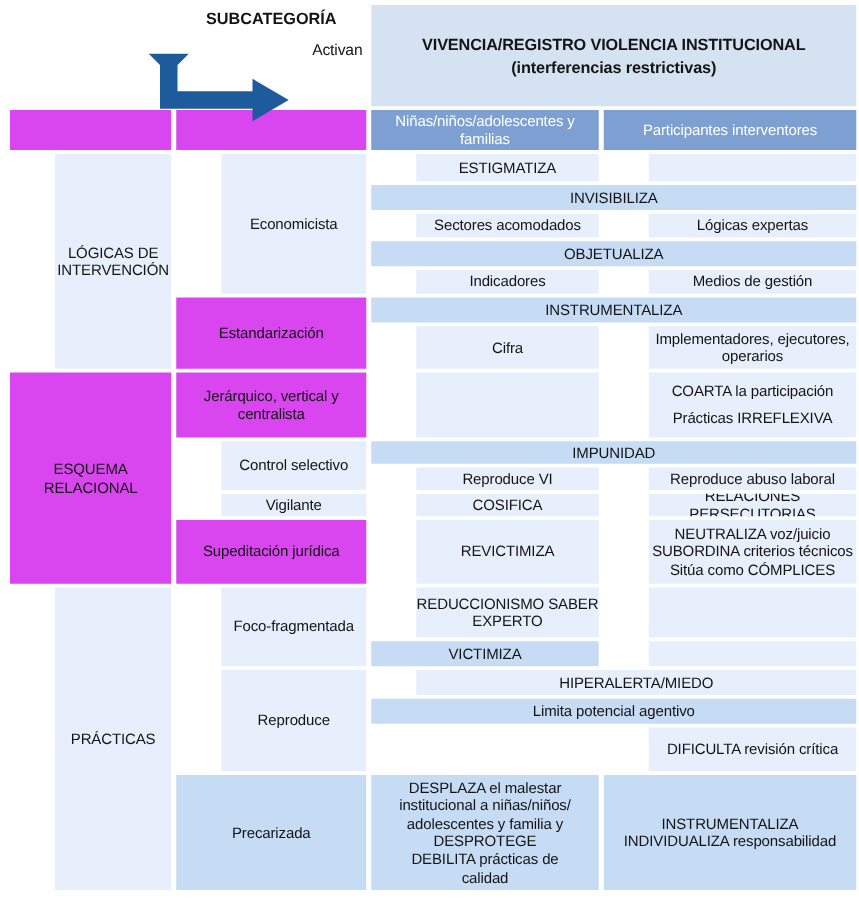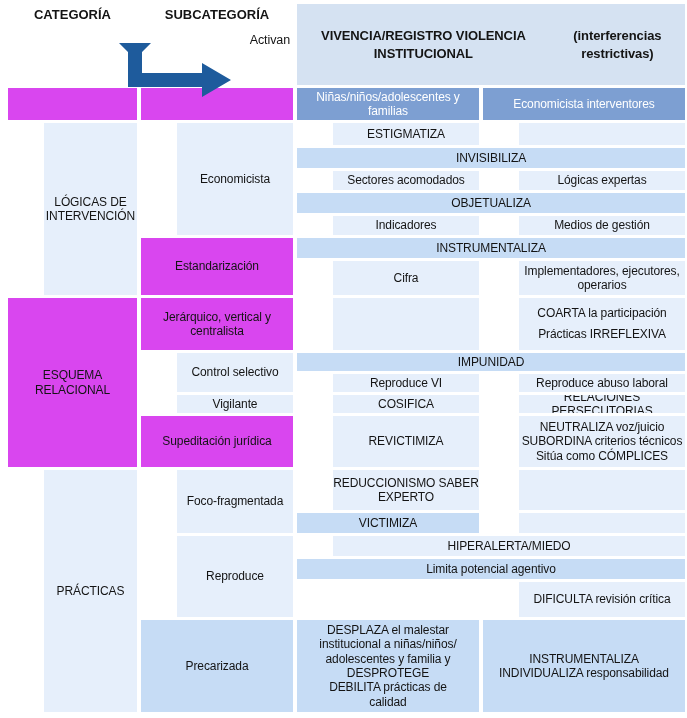--- a/index.html
+++ b/index.html
@@ -20,44 +20,43 @@
     display:flex;align-items:center;justify-content:center;
     text-align:center;white-space:pre-line;
     font-size:12px;line-height:1.2;
     letter-spacing:-0.1px;
     overflow:hidden;
   }
   .light{background:#e6effb;margin-left:36px;}
   .med{background:#c6dcf5;}
   .band{background:#d946ef;}
   .slate{background:#7d9fd2;color:#ffffff;font-size:12px;}
-  .titlebox{background:#d5e2f2;flex-direction:row;font-weight:bold;font-size:13px;line-height:1.35;}
+  .titlebox{background:#d5e2f2;flex-direction:column;font-weight:bold;font-size:13px;line-height:1.35;}
   .hcell{background:#fff;font-weight:bold;font-size:13px;letter-spacing:0;}
   .activan{background:#fff;justify-content:flex-end;align-items:flex-start;padding:4px 3px 0 0;box-sizing:border-box;font-size:12.5px;}
   .gap2{line-height:21px;}
   .arrow{position:absolute;left:0;top:0;pointer-events:none;}
 </style>
 </head>
 <body>
 
 <div class="stage">
 
-  <div class="c hcell" style="grid-area:1/1">CATEGORÍA</div>
   <div class="c hcell" style="grid-area:1/2">SUBCATEGORÍA</div>
   <div class="c titlebox" style="grid-area:1/3/3/5">
     <span>VIVENCIA/REGISTRO VIOLENCIA INSTITUCIONAL</span>
     <span>(interferencias restrictivas)</span>
   </div>
   <div class="c activan" style="grid-area:2/2">Activan</div>
 
   <div class="c band" style="grid-area:3/1"></div>
   <div class="c band" style="grid-area:3/2"></div>
   <div class="c slate" style="grid-area:3/3">Niñas/niños/adolescentes y
 familias</div>
-  <div class="c slate" style="grid-area:3/4">Economicista interventores</div>
+  <div class="c slate" style="grid-area:3/4">Participantes interventores</div>
 
   <div class="c light" style="grid-area:4/1/11/2">LÓGICAS DE
 INTERVENCIÓN</div>
   <div class="c band" style="grid-area:11/1/16/2">ESQUEMA
 RELACIONAL</div>
   <div class="c light" style="grid-area:16/1/22/2">PRÁCTICAS</div>
 
   <div class="c light" style="grid-area:4/2/9/3">Economicista</div>
   <div class="c band" style="grid-area:9/2/11/3">Estandarización</div>
   <div class="c band" style="grid-area:11/2">Jerárquico, vertical y

